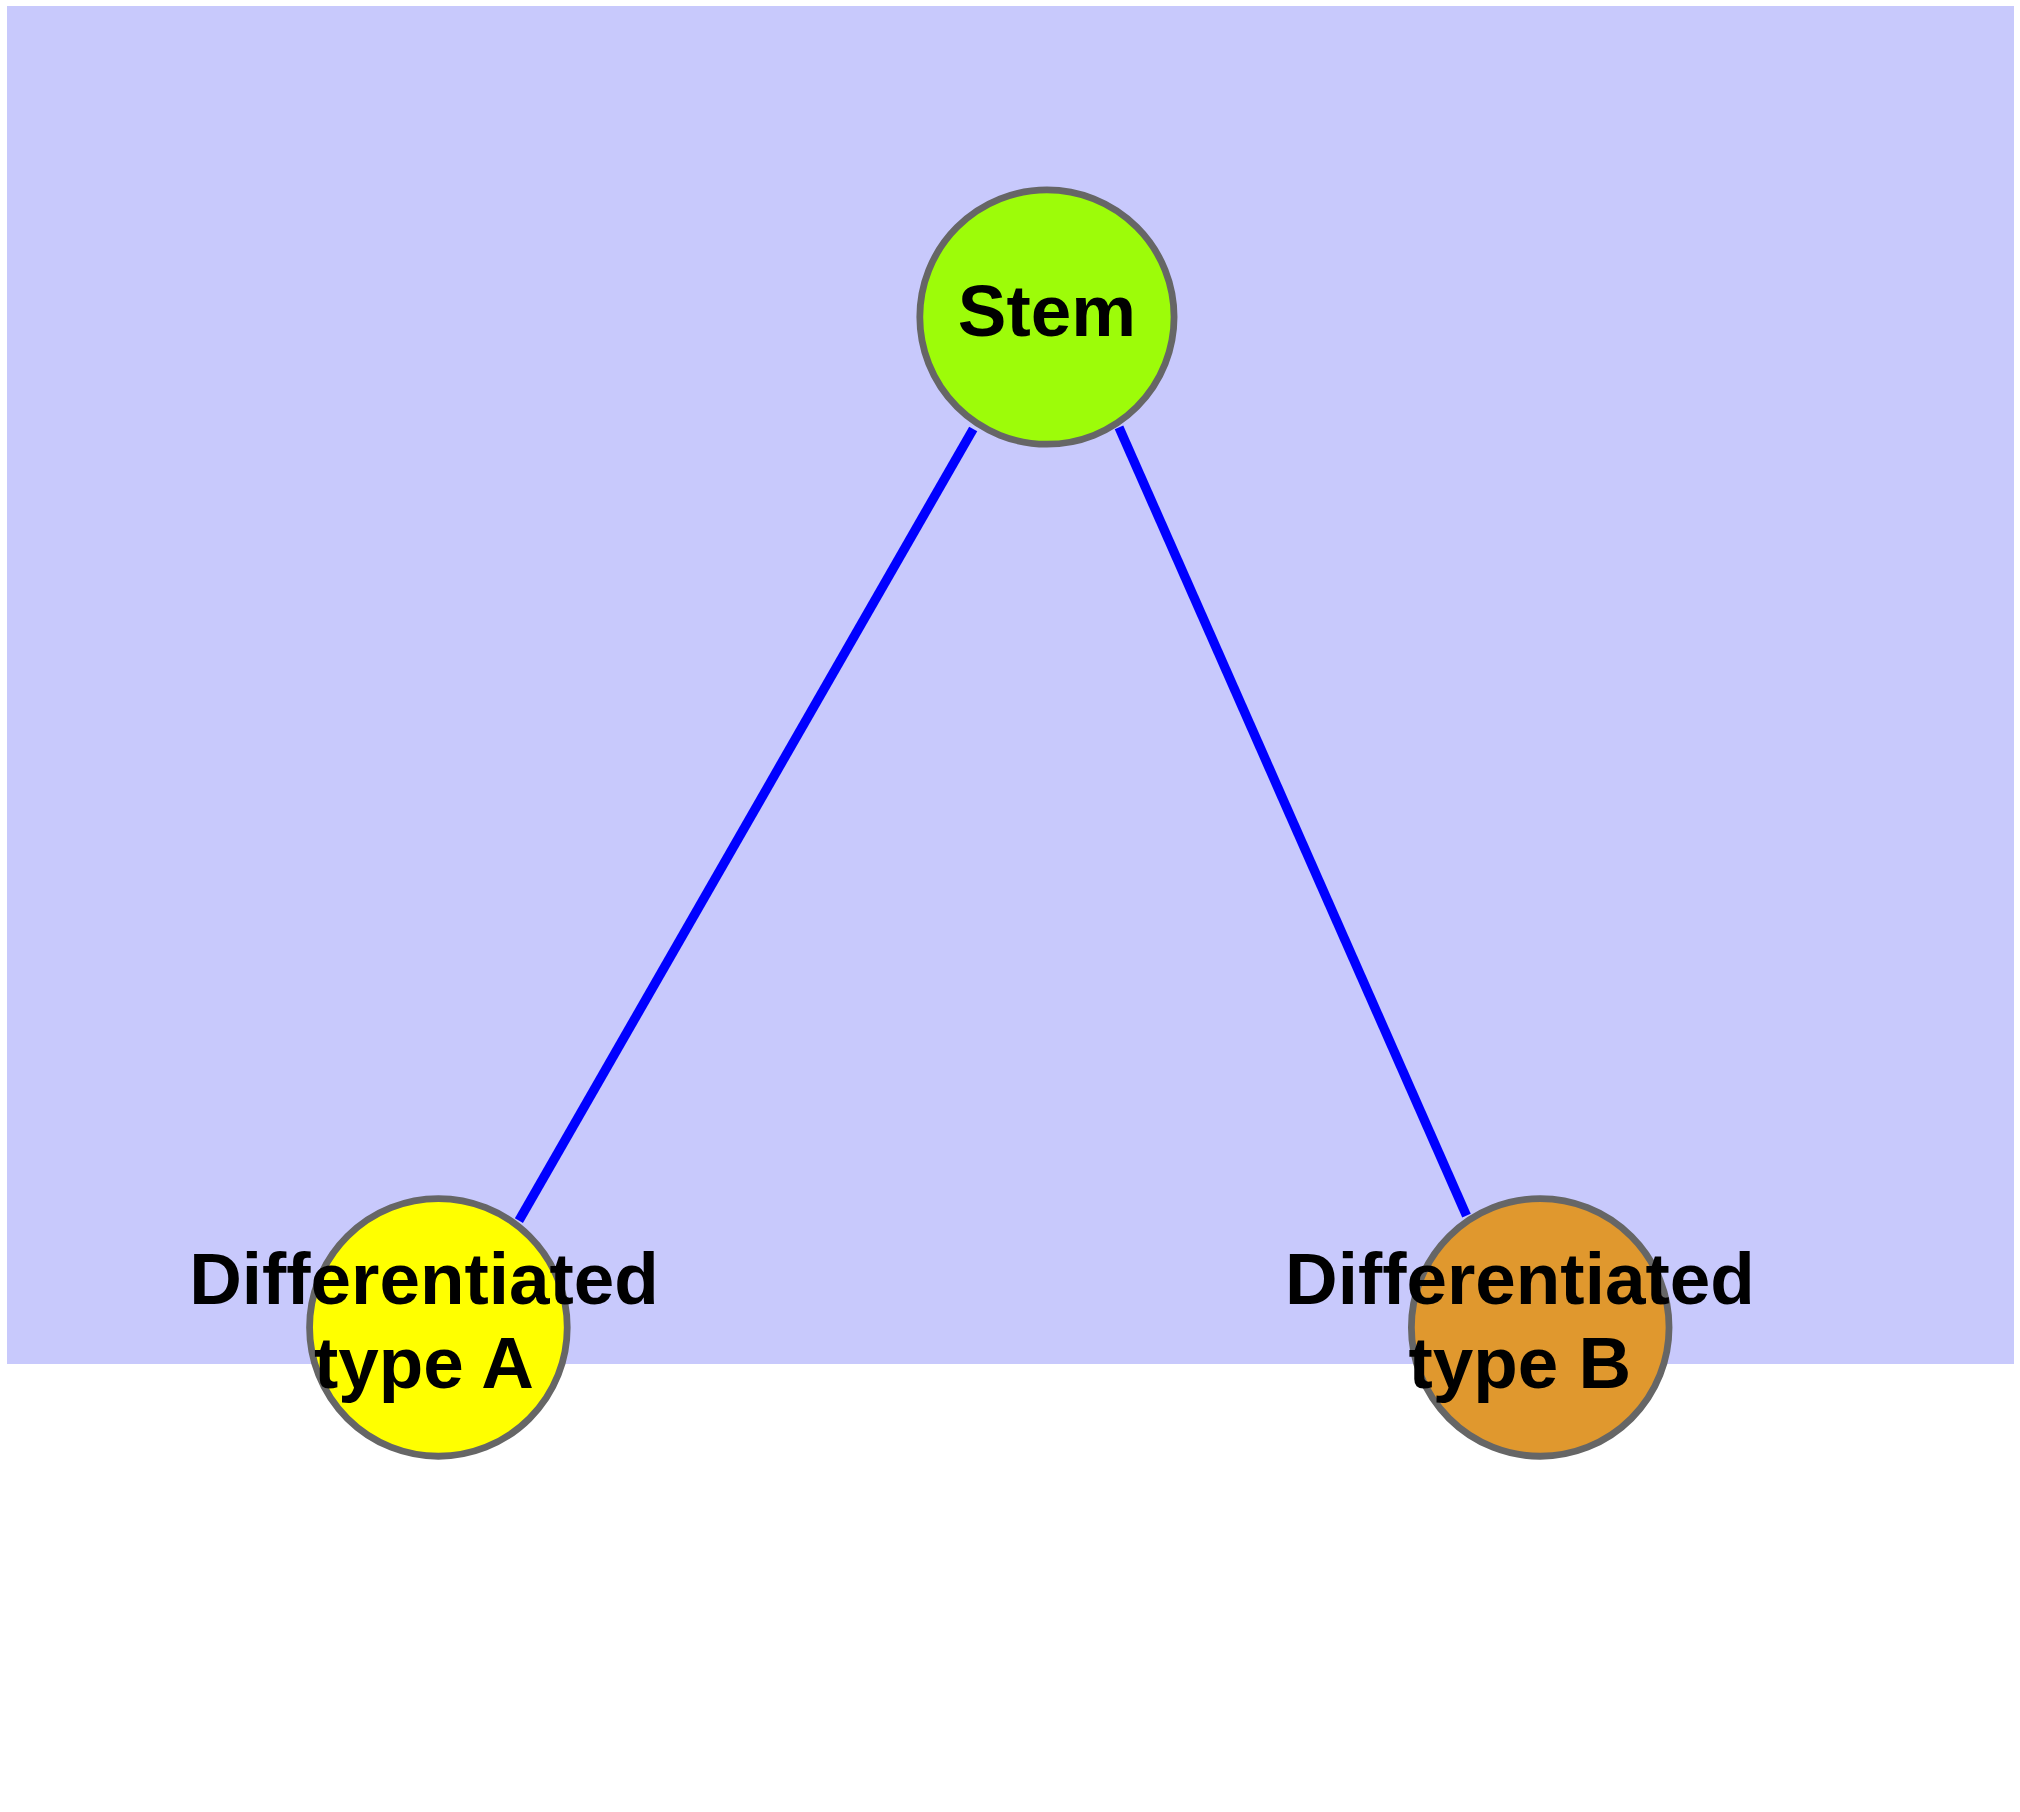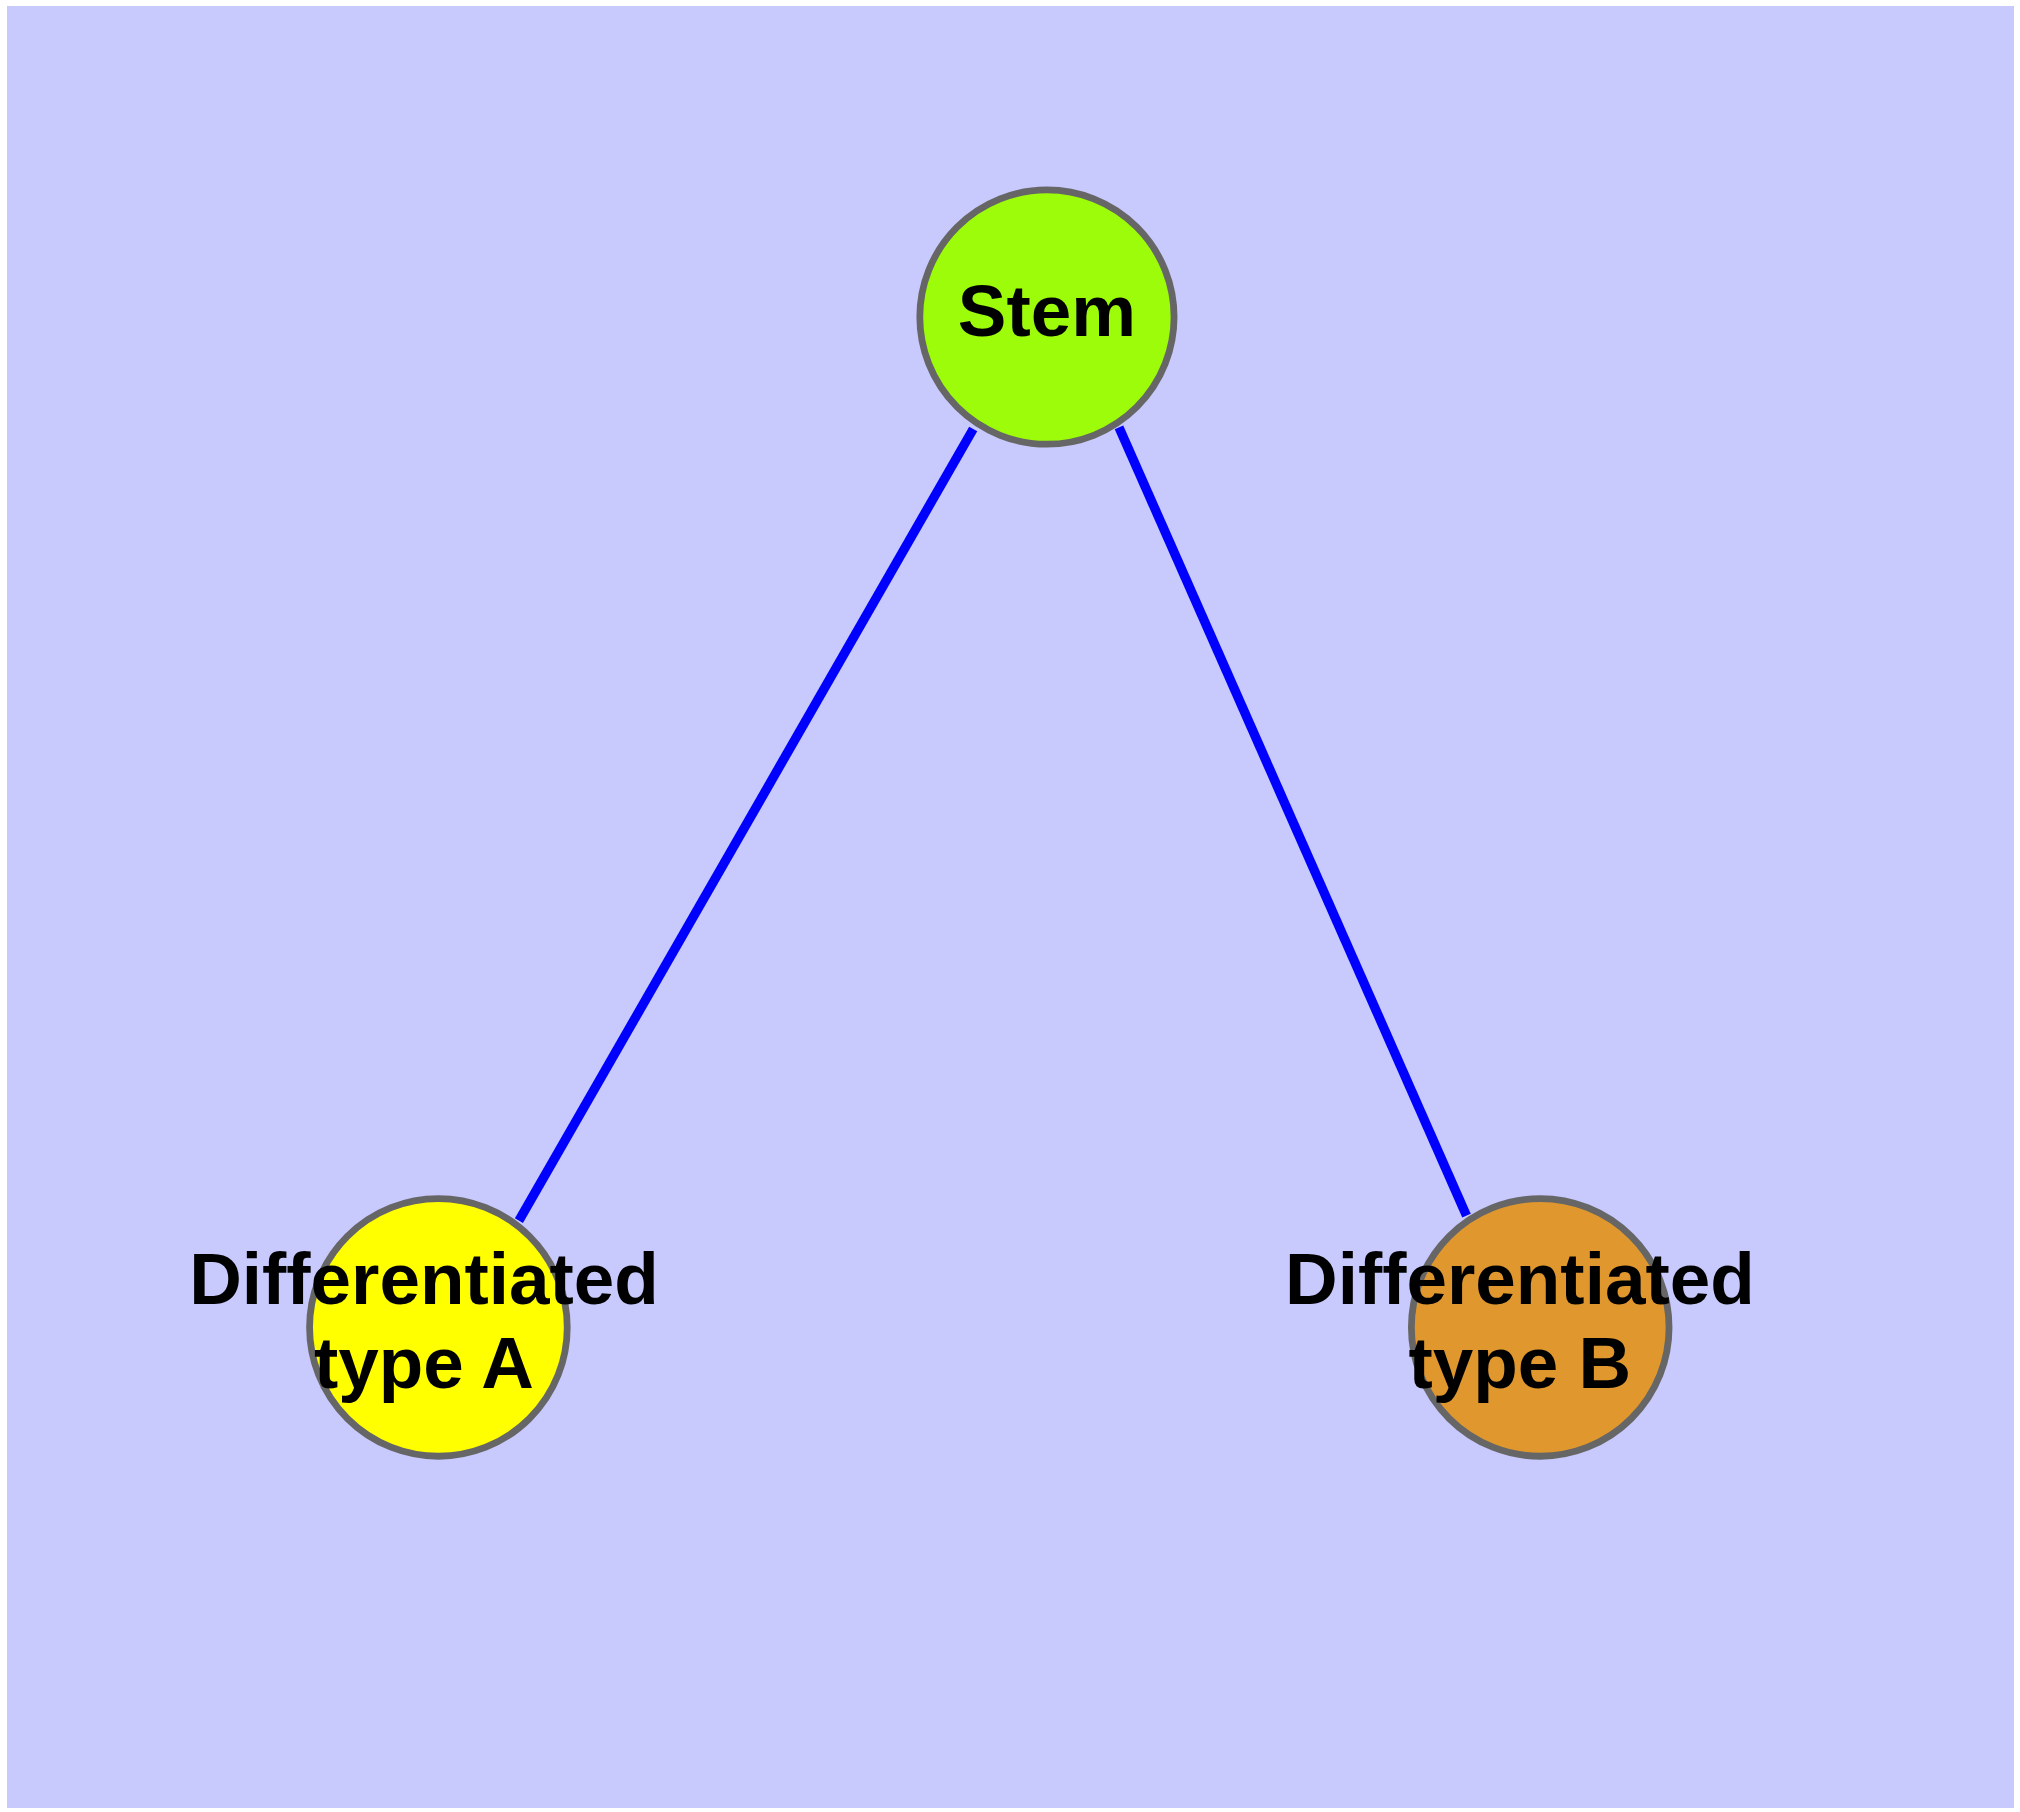--- a/index.html
+++ b/index.html
@@ -16,21 +16,21 @@
     width: 2021px;
     height: 1812px;
     background: #ffffff;
     overflow: hidden;
   }
   #plot-area {
     position: absolute;
     left: 6.8px;
     top: 6px;
     width: 2007px;
-    height: 1802px;
+    height: 1358px;
     background: #c8c9fc;
   }
   #graph-svg {
     position: absolute;
     left: 0;
     top: 0;
     width: 2007px;
     height: 1802px;
     display: block;
   }

